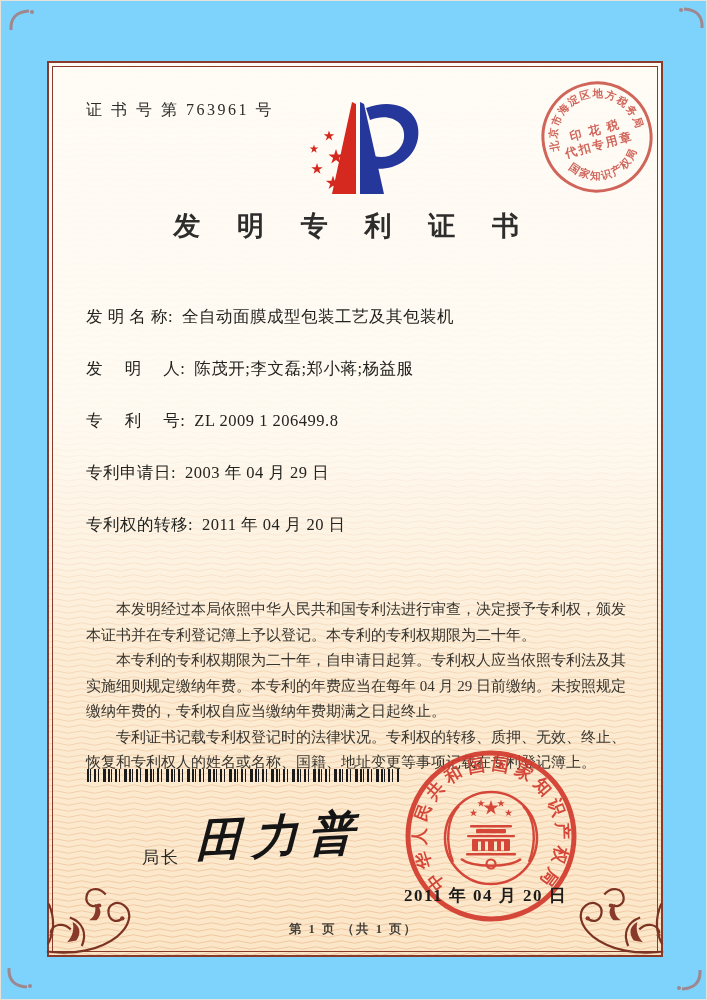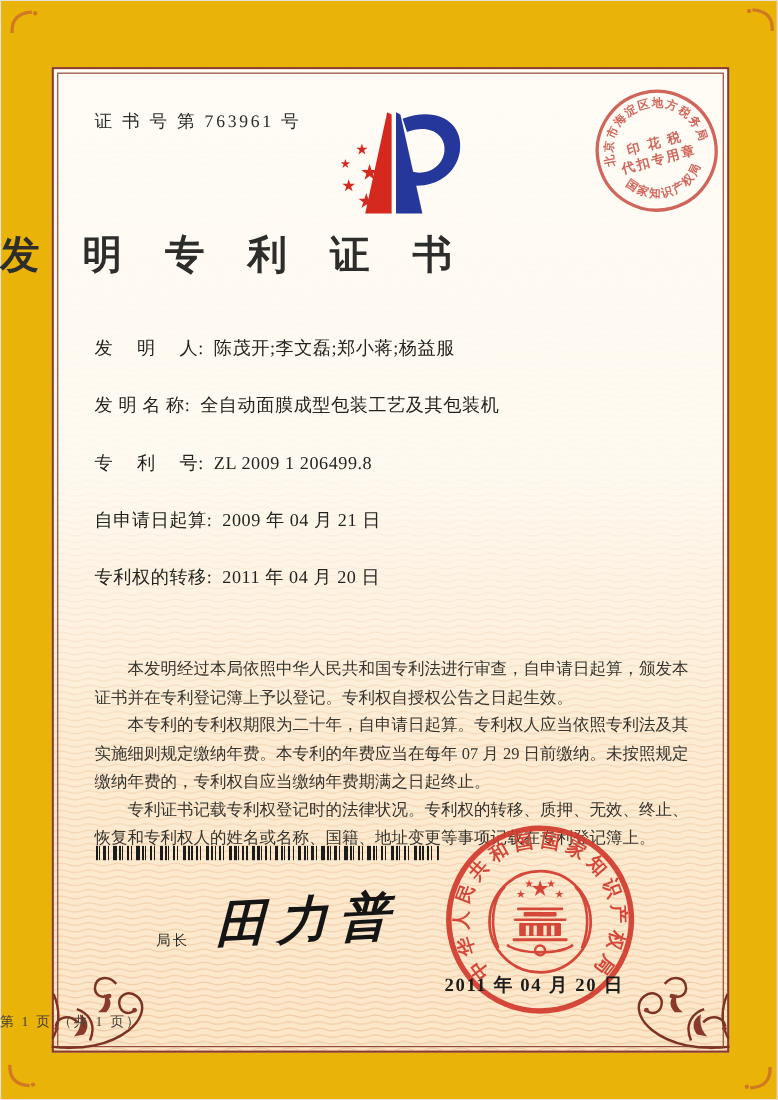--- a/index.html
+++ b/index.html
@@ -1,16 +1,16 @@
 <!DOCTYPE html>
 <html><head>
 <meta charset="utf-8">
 <style>
   html,body{margin:0;padding:0;background:#ffffff;}
-  .page{position:relative;width:707px;height:1000px;background:#eab308;overflow:hidden;
+  .page{position:relative;width:707px;height:1000px;background:#7dd3fc;overflow:hidden;
         font-family:"Liberation Serif","DejaVu Serif",serif;box-shadow:inset 0 0 0 1px #e6e2d9;}
   
   .frame{position:absolute;left:47px;top:61px;width:612px;height:892px;
          border:2.5px solid #8a3a2b;background:#fbe3c2;}
   .frame-inner{position:absolute;inset:3px;border:1px solid #8a3a2b;}
   .waves{position:absolute;inset:0;width:100%;height:100%;}
   .tint-overlay{position:absolute;inset:0;
       background:linear-gradient(180deg,rgba(255,253,248,.96) 0%,rgba(255,252,246,.90) 40%,
                  rgba(255,247,233,.45) 68%,rgba(255,244,226,.18) 100%);}
   
@@ -18,42 +18,42 @@
   .mc-tl{left:8px;top:8px;}
   .mc-tr{right:2px;top:6px;transform:scaleX(-1);}
   .mc-bl{left:6px;bottom:10px;transform:scaleY(-1);}
   .mc-br{right:4px;bottom:8px;transform:scale(-1,-1);}
   .corner-ornament{position:absolute;width:92px;height:96px;bottom:-4px;}
   .co-right{right:-4px;}
   .co-left{left:-4px;transform:scaleX(-1);}
   
   .cert-no{position:absolute;left:86px;top:100px;font-size:16px;letter-spacing:2.5px;color:#2b2b28;}
   .logo{position:absolute;left:286px;top:94px;width:140px;height:110px;}
-  .title{position:absolute;left:0;top:208px;width:100%;text-align:left;
-         font-size:36px;font-weight:700;letter-spacing:15px;color:#2d2d2b;}
+  .title{position:absolute;left:0;top:208px;width:100%;text-align:center;
+         font-size:27px;font-weight:700;letter-spacing:15px;color:#2d2d2b;}
   .fields{position:absolute;left:86px;top:306px;width:545px;}
   .field-row{height:52px;font-size:16.5px;color:#23231f;letter-spacing:.5px;}
   .flabel{display:inline-block;}
   .fvalue{margin-left:9px;}
   .paras{position:absolute;left:86px;top:597px;width:540px;font-size:15px;
          line-height:25.5px;color:#37342e;text-align:justify;}
   .paras p{margin:0;text-indent:2em;}
   .barcode{position:absolute;left:87px;top:769px;width:312px;height:13px;
      background:repeating-linear-gradient(90deg,
        #1c1c1c 0 2px,transparent 2px 3px,#1c1c1c 3px 4px,transparent 4px 7px,
        #1c1c1c 7px 9px,transparent 9px 11px,#1c1c1c 11px 12px,transparent 12px 16px,
        #1c1c1c 16px 19px,transparent 19px 21px);}
-  .signer{position:absolute;left:142px;top:846px;font-size:13px;color:#2b2b28;letter-spacing:2px;}
+  .signer{position:absolute;left:142px;top:846px;font-size:17px;color:#2b2b28;letter-spacing:2px;}
   .signature{position:absolute;left:196px;top:806px;font-size:46px;font-weight:600;
       font-style:italic;color:#151515;letter-spacing:10px;transform:rotate(-3deg) skewX(-4deg);}
   .seal{position:absolute;left:396px;top:741px;width:190px;height:190px;opacity:.92;}
   .issue-date{position:absolute;left:404px;top:884px;font-size:17px;font-weight:700;
       letter-spacing:1.5px;color:#1c1c1a;z-index:12;}
-  .footer{position:absolute;left:0;top:921px;width:100%;
-      font-size:12.5px;color:#46413a;letter-spacing:2px;}
+  .footer{position:absolute;left:0;top:921px;width:100%;text-align:center;
+      font-size:12.5px;color:#46413a;letter-spacing:2px;font-weight:bold;}
   .stamp{position:absolute;left:532px;top:72px;width:130px;height:130px;
       transform:rotate(-15deg);opacity:.85;}
   .seal-ring-text{font-size:17px;font-weight:700;letter-spacing:5.5px;
       font-family:"Liberation Serif","DejaVu Serif",serif;}
   .stamp-arc{font-size:10.5px;font-weight:700;letter-spacing:1.5px;}
   .stamp-center{font-size:12px;font-weight:700;letter-spacing:2px;text-anchor:middle;}
 </style>
 </head>
 <body>
 
@@ -137,39 +137,39 @@
       <use href="#star" transform="translate(50,63) scale(8)"></use>
       <use href="#star" transform="translate(31,75) scale(6)"></use>
       <use href="#star" transform="translate(47,89) scale(7.5)"></use>
     </g>
   </svg>
 
   <div class="title">发 明 专 利 证 书</div>
 
   <div class="fields">
     <div class="field-row">
+      <span class="flabel">发 明 名 称:</span><span class="fvalue">全自动面膜成型包装工艺及其包装机</span>
+    </div>
+    <div class="field-row">
       <span class="flabel">发　 明　 人:</span><span class="fvalue">陈茂开;李文磊;郑小蒋;杨益服</span>
     </div>
     <div class="field-row">
-      <span class="flabel">发 明 名 称:</span><span class="fvalue">全自动面膜成型包装工艺及其包装机</span>
-    </div>
-    <div class="field-row">
       <span class="flabel">专　 利　 号:</span><span class="fvalue">ZL 2009 1 206499.8</span>
     </div>
     <div class="field-row">
-      <span class="flabel">自申请日起算:</span><span class="fvalue">2009 年 04 月 21 日</span>
+      <span class="flabel">专利申请日:</span><span class="fvalue">2003 年 04 月 29 日</span>
     </div>
     <div class="field-row">
       <span class="flabel">专利权的转移:</span><span class="fvalue">2011 年 04 月 20 日</span>
     </div>
   </div>
 
   <div class="paras">
-    <p>本发明经过本局依照中华人民共和国专利法进行审查，自申请日起算，颁发本证书并在专利登记簿上予以登记。专利权自授权公告之日起生效。</p>
-    <p>本专利的专利权期限为二十年，自申请日起算。专利权人应当依照专利法及其实施细则规定缴纳年费。本专利的年费应当在每年 07 月 29 日前缴纳。未按照规定缴纳年费的，专利权自应当缴纳年费期满之日起终止。</p>
+    <p>本发明经过本局依照中华人民共和国专利法进行审查，决定授予专利权，颁发本证书并在专利登记簿上予以登记。本专利的专利权期限为二十年。</p>
+    <p>本专利的专利权期限为二十年，自申请日起算。专利权人应当依照专利法及其实施细则规定缴纳年费。本专利的年费应当在每年 04 月 29 日前缴纳。未按照规定缴纳年费的，专利权自应当缴纳年费期满之日起终止。</p>
     <p>专利证书记载专利权登记时的法律状况。专利权的转移、质押、无效、终止、恢复和专利权人的姓名或名称、国籍、地址变更等事项记载在专利登记簿上。</p>
   </div>
 
   <div class="barcode"></div>
 
   <div class="signer">局长</div>
   <div class="signature">田力普</div>
 
   <svg class="seal" viewBox="0 0 190 190">
     <defs>

